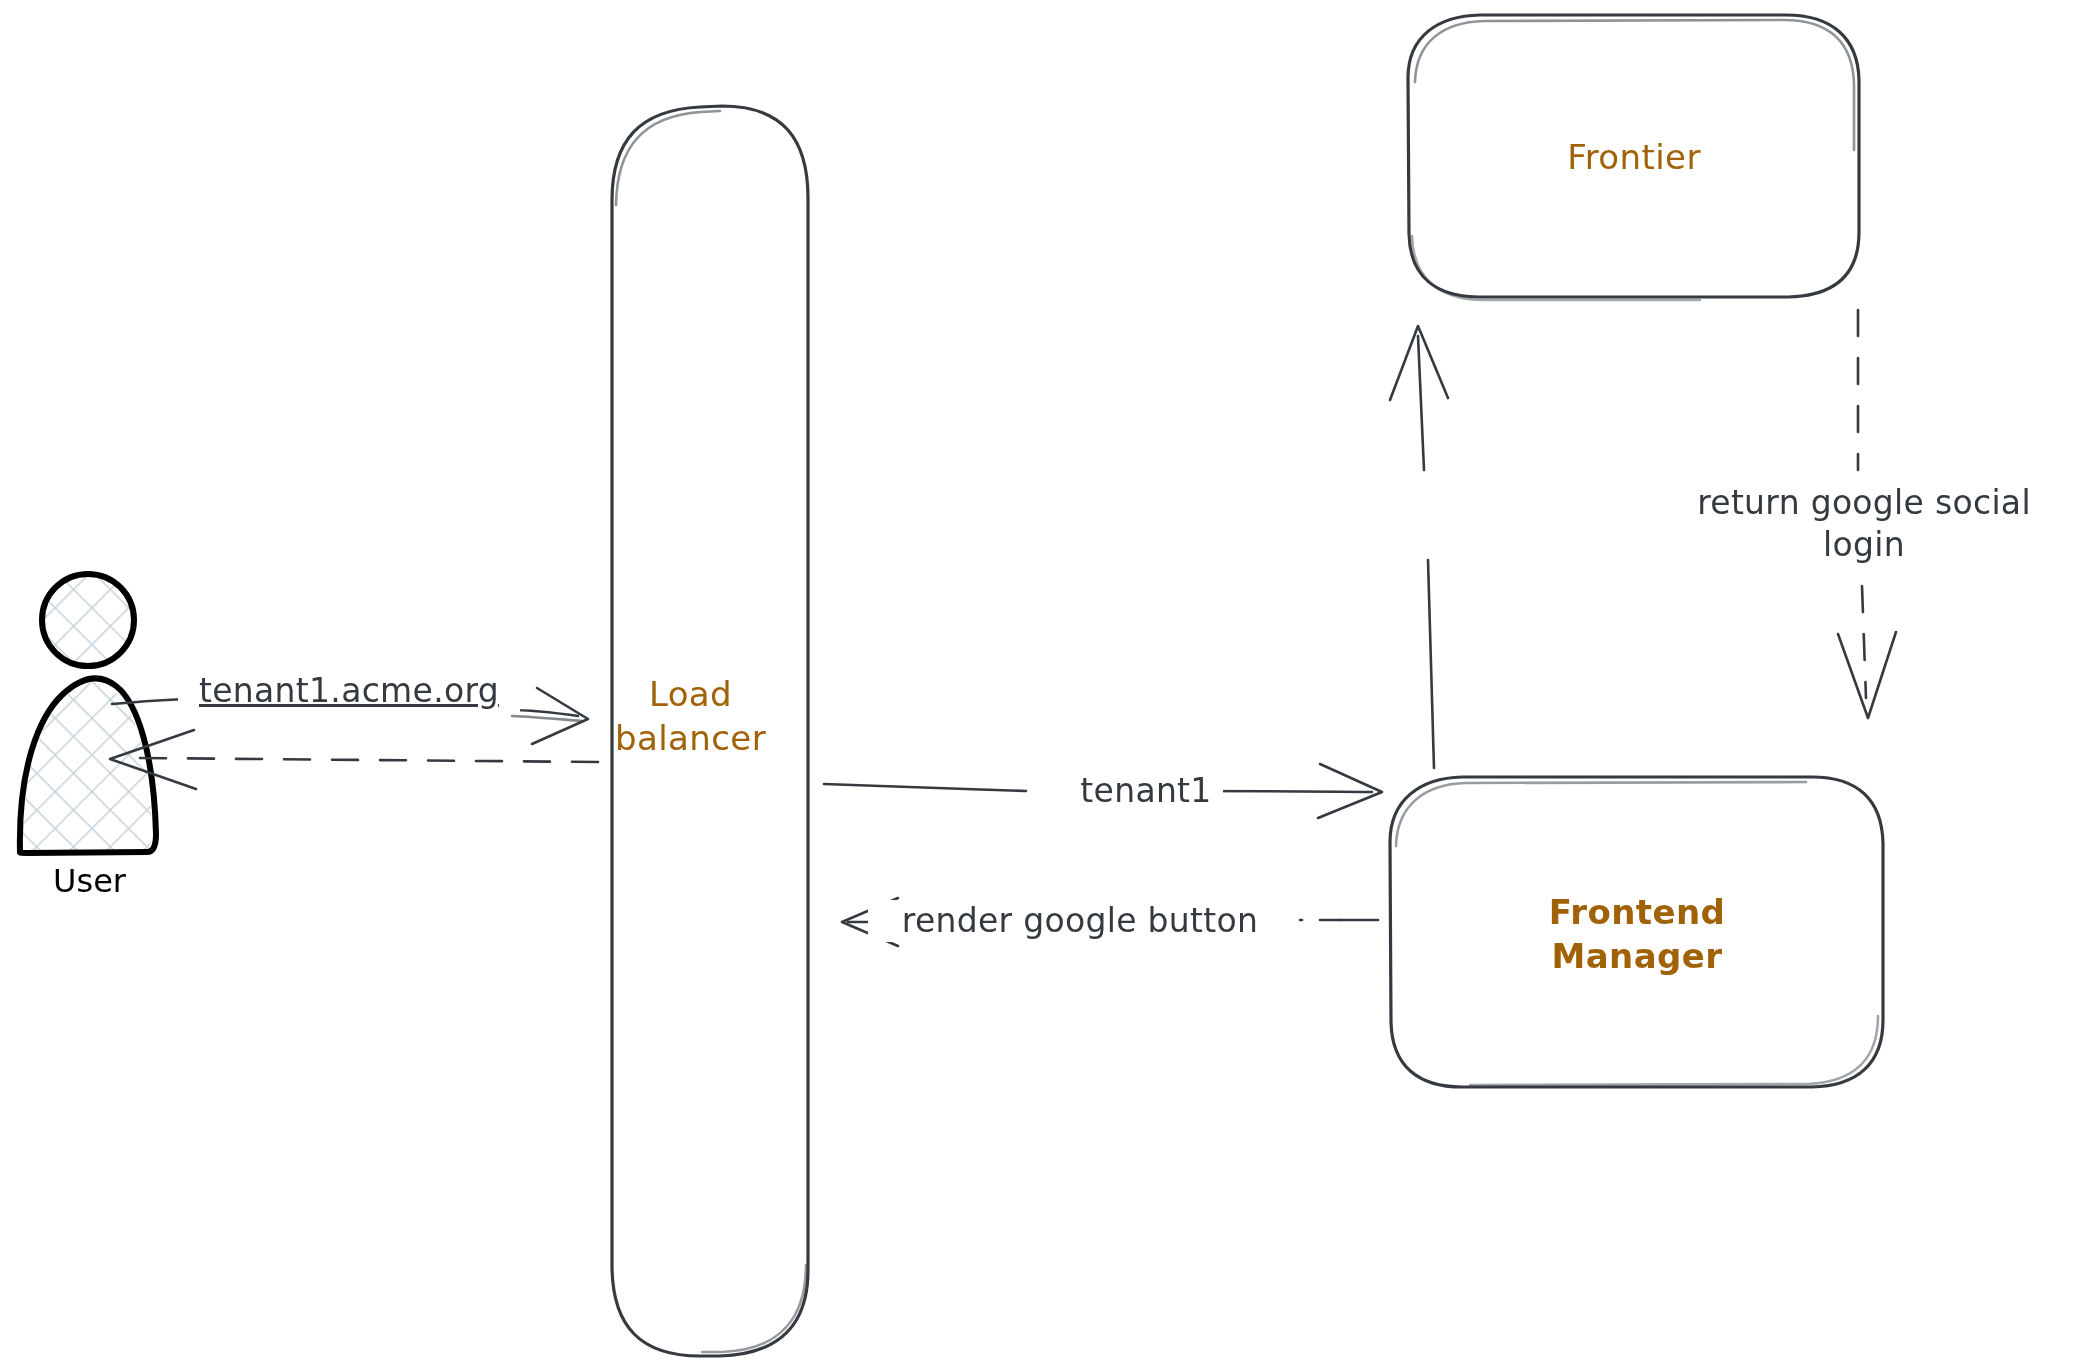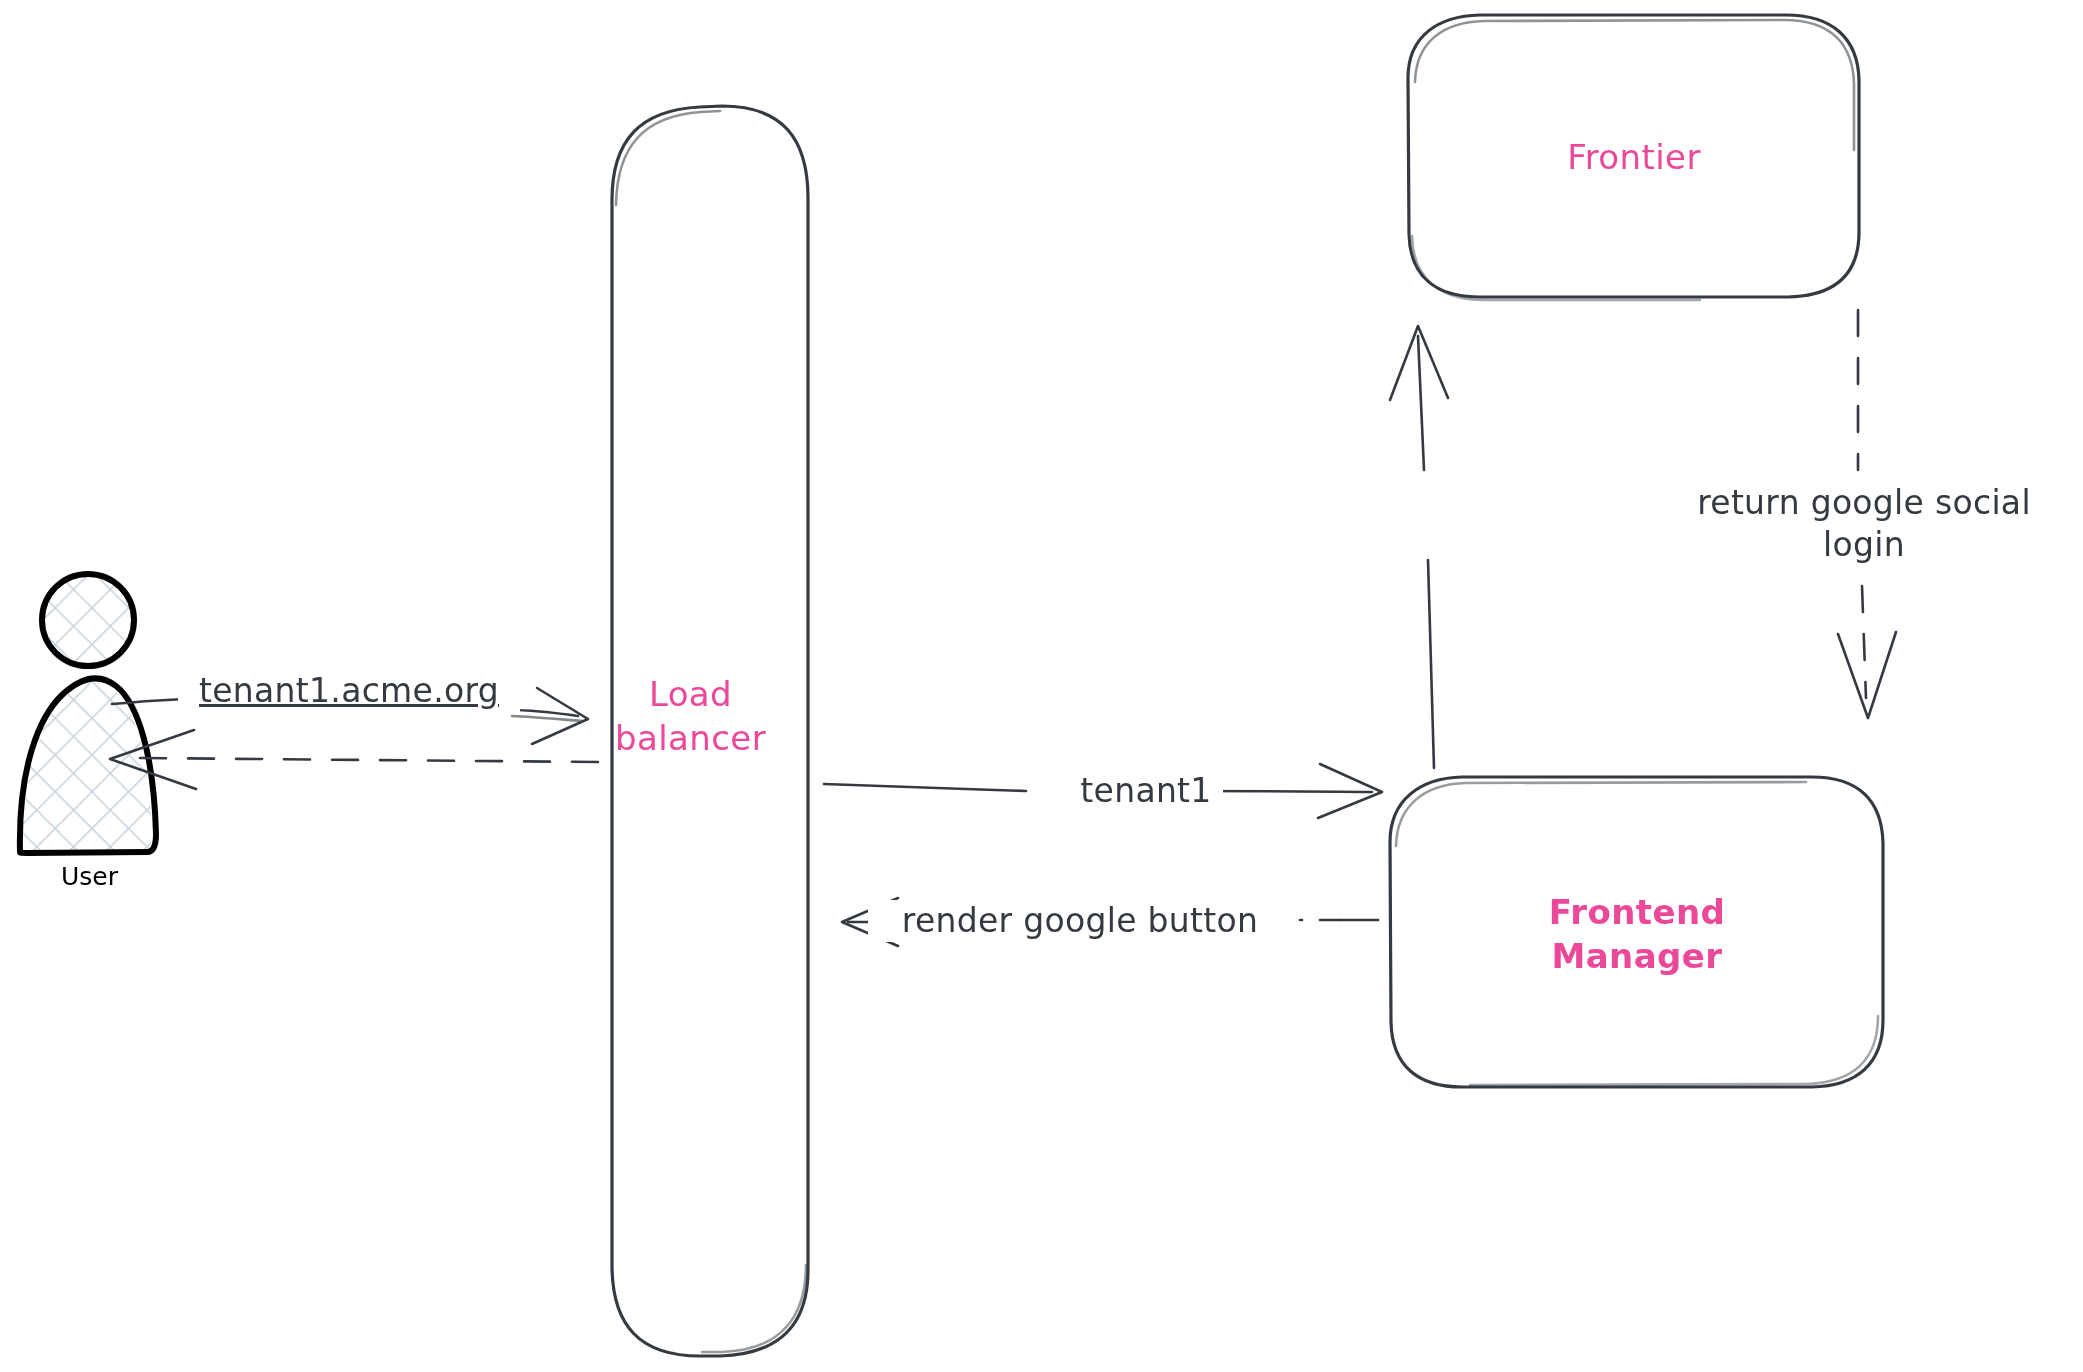--- a/index.html
+++ b/index.html
@@ -43,21 +43,21 @@
     stroke-linejoin: round;
   }
   .dashed {
     stroke-dasharray: 26 22;
   }
   .dashed-tight {
     stroke-dasharray: 20 18;
   }
   .node-label {
     position: absolute;
-    color: #ec4899;
+    color: #a16207;
     font-family: "DejaVu Sans", sans-serif;
     font-size: 34px;
     line-height: 1.30;
     text-align: center;
     letter-spacing: 0.4px;
     white-space: pre-line;
     pointer-events: none;
   }
   .edge-label {
     position: absolute;
@@ -68,21 +68,21 @@
     text-align: center;
     letter-spacing: 0.3px;
     white-space: pre-line;
     background: #ffffff;
     pointer-events: none;
   }
   .actor-label {
     position: absolute;
     color: #000000;
     font-family: "DejaVu Sans", sans-serif;
-    font-size: 25px;
+    font-size: 32px;
     text-align: center;
     pointer-events: none;
   }
   .hit {
     position: absolute;
     background: transparent;
   }
 </style>
 </head>
 <body>

